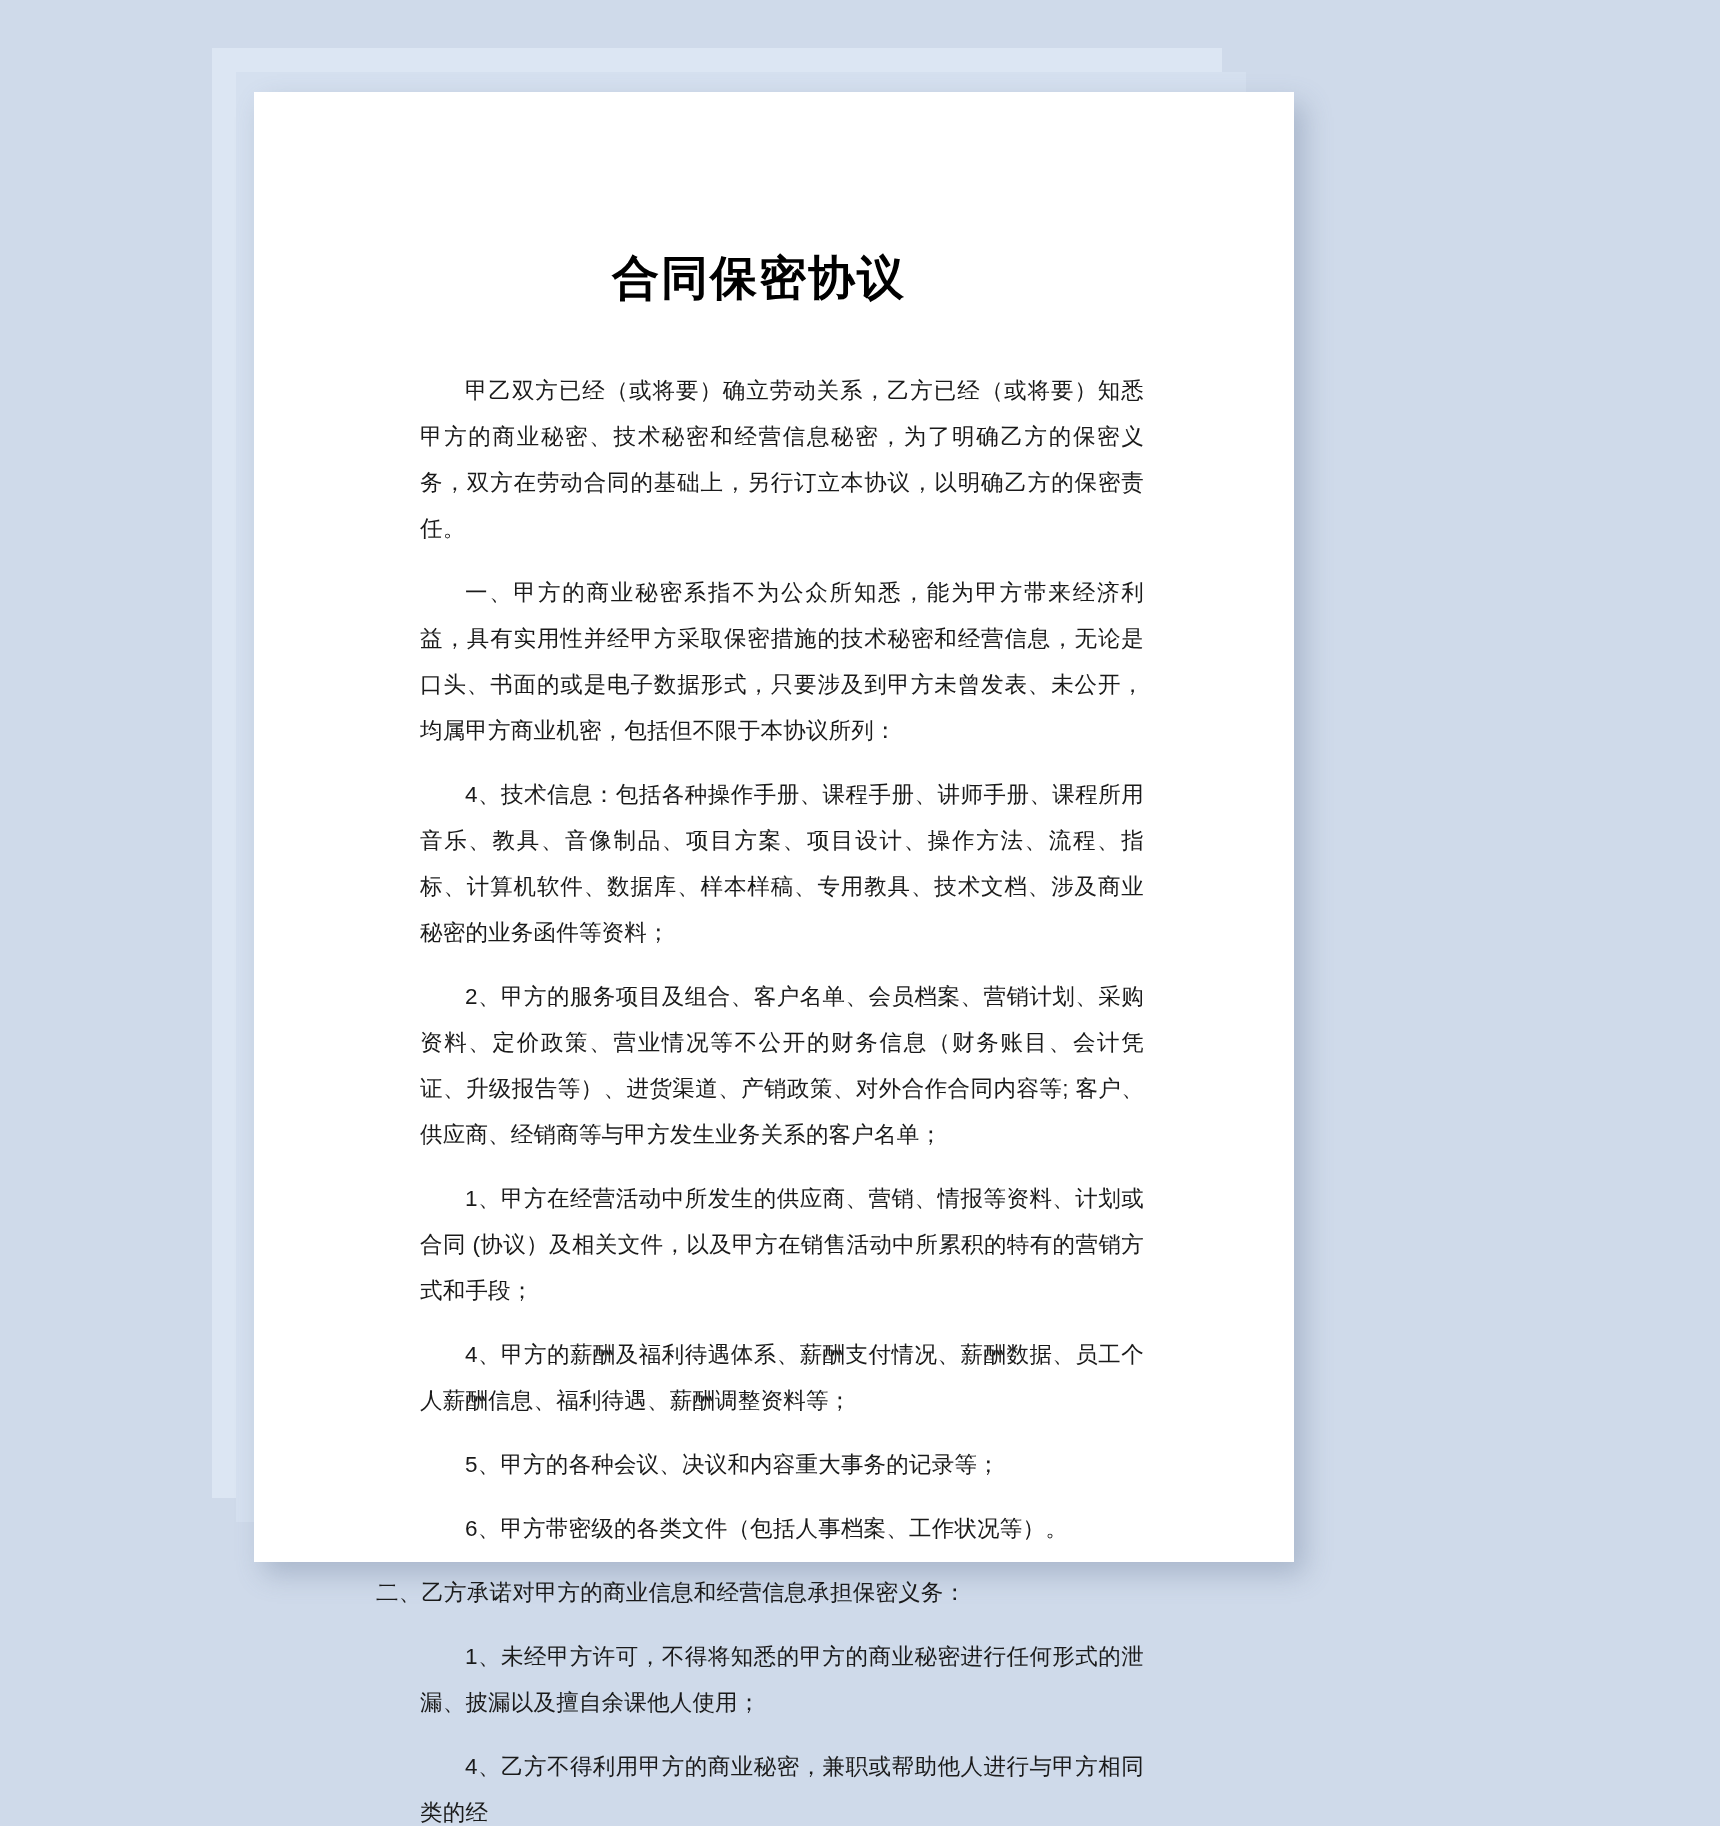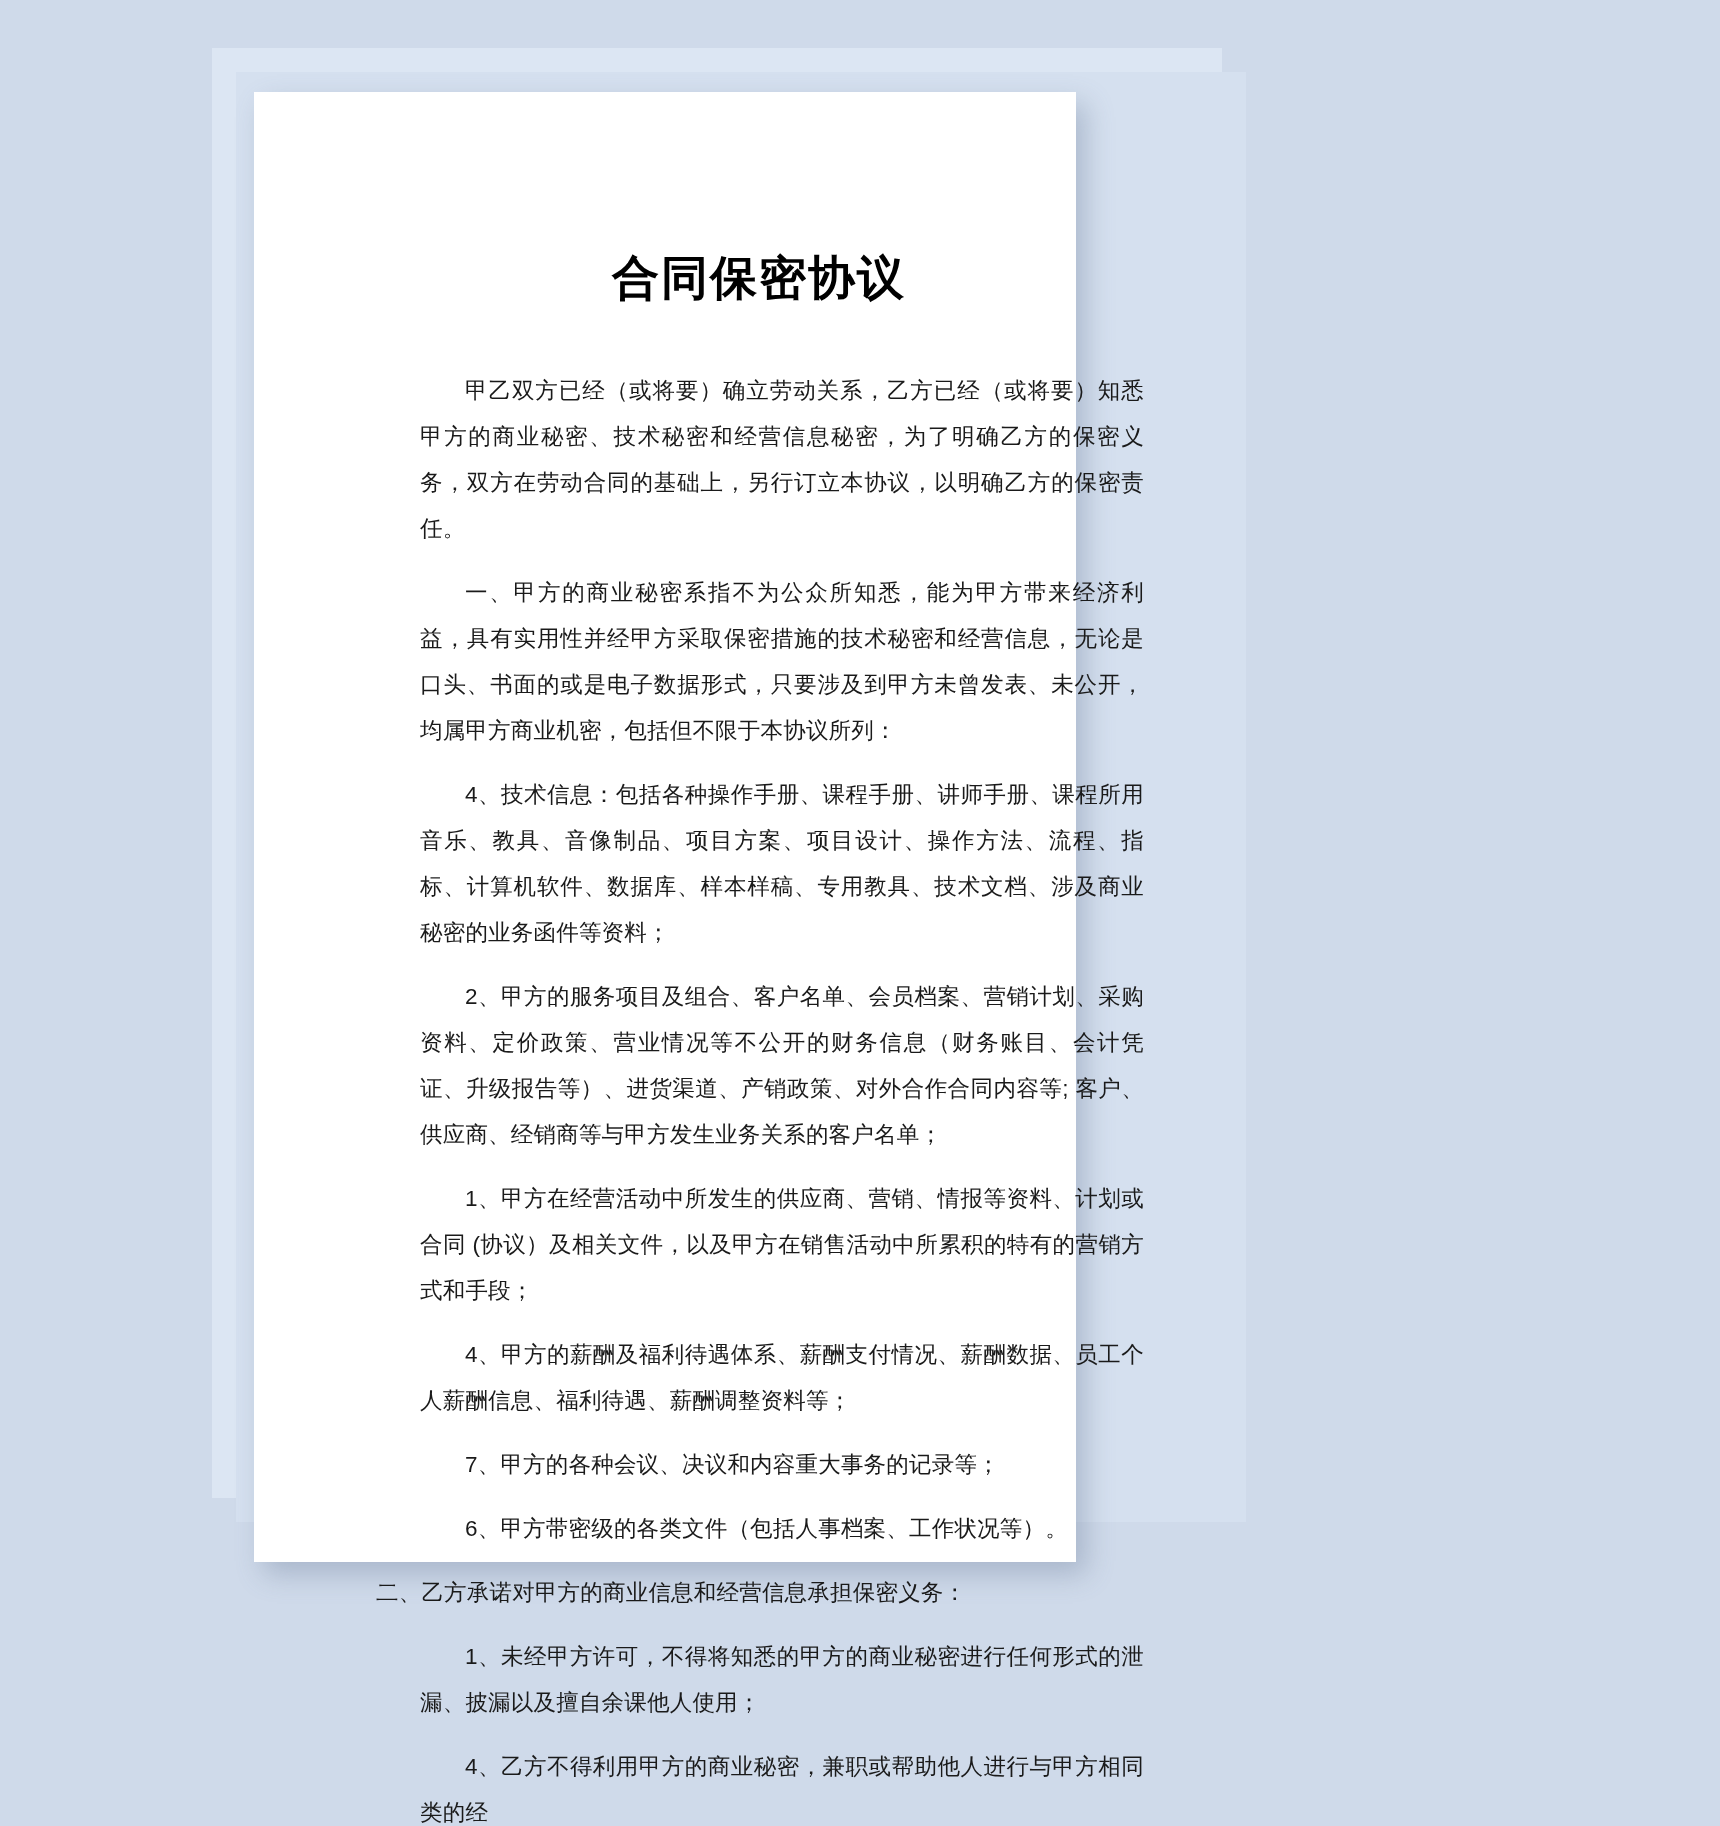--- a/index.html
+++ b/index.html
@@ -31,21 +31,21 @@
     top: 72px;
     width: 1010px;
     height: 1450px;
   }
 
   
   .page-sheet {
     position: absolute;
     left: 254px;
     top: 92px;
-    width: 822px;
+    width: 1040px;
     height: 1470px;
     background: #ffffff;
     box-shadow: 10px 12px 26px rgba(90, 110, 140, 0.33);
     box-sizing: border-box;
     padding: 0;
   }
 
   .doc-body {
     position: absolute;
     left: 0;
@@ -108,21 +108,21 @@
       <p class="para indent">一、甲方的商业秘密系指不为公众所知悉，能为甲方带来经济利益，具有实用性并经甲方采取保密措施的技术秘密和经营信息，无论是口头、书面的或是电子数据形式，只要涉及到甲方未曾发表、未公开，均属甲方商业机密，包括但不限于本协议所列：</p>
 
       <p class="para indent">4、技术信息：包括各种操作手册、课程手册、讲师手册、课程所用音乐、教具、音像制品、项目方案、项目设计、操作方法、流程、指标、计算机软件、数据库、样本样稿、专用教具、技术文档、涉及商业秘密的业务函件等资料；</p>
 
       <p class="para indent">2、甲方的服务项目及组合、客户名单、会员档案、营销计划、采购资料、定价政策、营业情况等不公开的财务信息（财务账目、会计凭证、升级报告等）、进货渠道、产销政策、对外合作合同内容等; 客户、供应商、经销商等与甲方发生业务关系的客户名单；</p>
 
       <p class="para indent">1、甲方在经营活动中所发生的供应商、营销、情报等资料、计划或合同 (协议）及相关文件，以及甲方在销售活动中所累积的特有的营销方式和手段；</p>
 
       <p class="para indent">4、甲方的薪酬及福利待遇体系、薪酬支付情况、薪酬数据、员工个人薪酬信息、福利待遇、薪酬调整资料等；</p>
 
-      <p class="para indent">7、甲方的各种会议、决议和内容重大事务的记录等；</p>
+      <p class="para indent">5、甲方的各种会议、决议和内容重大事务的记录等；</p>
 
       <p class="para indent">6、甲方带密级的各类文件（包括人事档案、工作状况等）。</p>
 
       <p class="para no-indent">二、乙方承诺对甲方的商业信息和经营信息承担保密义务：</p>
 
       <p class="para indent">1、未经甲方许可，不得将知悉的甲方的商业秘密进行任何形式的泄漏、披漏以及擅自余课他人使用；</p>
 
       <p class="para indent">4、乙方不得利用甲方的商业秘密，兼职或帮助他人进行与甲方相同类的经</p>
 
     </div>

